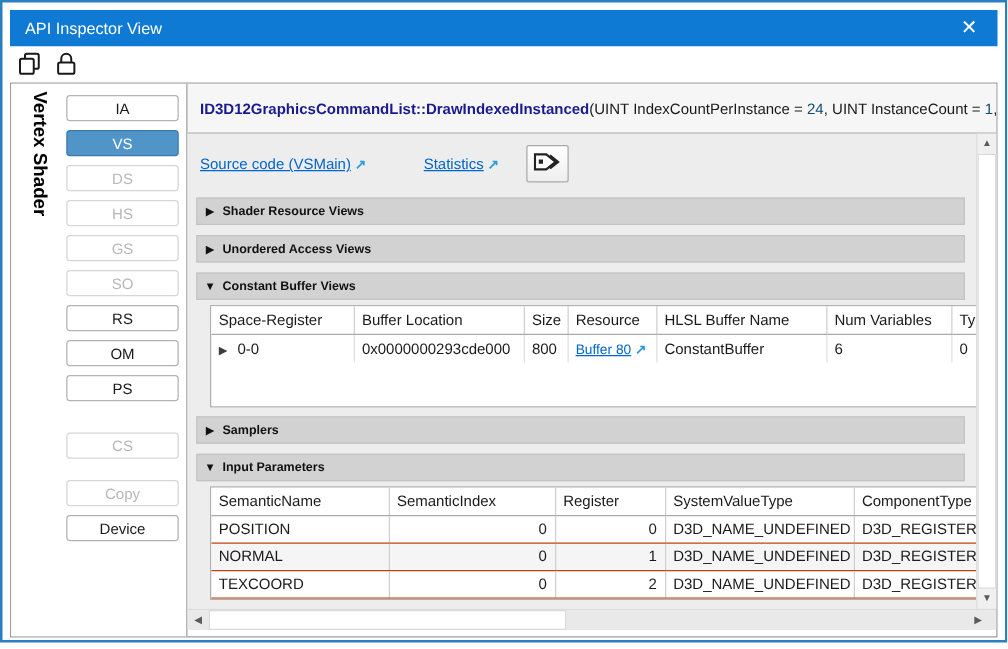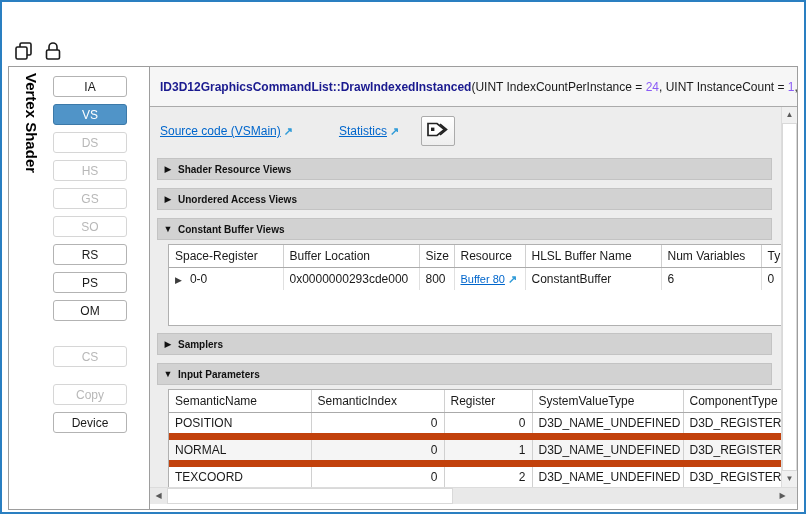--- a/index.html
+++ b/index.html
@@ -28,37 +28,37 @@
     position: absolute; left: 8px; top: 66px; width: 790px; height: 444px;
     border: 1px solid #9d9d9d; background: #fff; display: flex;
   }
   .sidebar { width: 141px; border-right: 1px solid #9d9d9d; position: relative; background: #fff; }
   .stage-label {
     position: absolute; left: 14px; top: 6px;
     writing-mode: vertical-rl; font-weight: bold; font-size: 15px; color: #000;
   }
   .btn-col { position: absolute; left: 44px; top: 9px; width: 90px; }
   .stage-btn {
-    display: block; width: 74px; height: 21px; margin-bottom: 7px;
+    display: block; width: 90px; height: 21px; margin-bottom: 7px;
     background: #fff; border: 1px solid #b3b3b3; border-radius: 3px;
     font-family: "Liberation Sans", sans-serif; font-size: 12px; color: #1a1a1a; text-align: center;
   }
   .stage-btn.selected { background: #5094c8; border-color: #3c79a8; color: #fff; }
   .stage-btn.disabled { color: #b8b8b8; border-color: #d6d6d6; }
   .stage-btn.gap1 { margin-top: 25px; }
   .stage-btn.gap2 { margin-top: 17px; }
   .stage-btn.gap3 { }
   
   .content { flex: 1; display: flex; flex-direction: column; min-width: 0; }
   .api-header {
     height: 40px; background: #f6f6f6; border-bottom: 1px solid #ababab;
     display: flex; align-items: center; padding: 0 10px; white-space: nowrap; overflow: hidden;
   }
   .api-header .method { font-weight: bold; color: #1a1a8f; }
-  .api-header .argval { color: #8b5cf6; }
+  .api-header .argval { color: #0c4a6e; }
   .body { height: 380px; background: #ededed; position: relative; }
   .scroll-content { position: absolute; left: 0; top: 0; right: 16px; bottom: 0; overflow: hidden; }
   
   .links-row { display: flex; align-items: center; height: 44px; padding: 4px 0 0 10px; }
   .link { color: #0066cc; text-decoration: underline; cursor: pointer; font-size: 12px; }
   .ext-ico { color: #2f9bd8; font-size: 11px; font-weight: bold; margin-left: 3px; }
   .link-src { margin-right: 46px; }
   .link-stat { margin-right: 22px; }
   .tag-btn {
     width: 34px; height: 30px; background: linear-gradient(#ffffff,#eeeeee);
@@ -84,41 +84,45 @@
   .inp-table { width: 664px; }
   th {
     font-weight: normal; text-align: left; padding: 3px 6px; background: #fff;
     border-right: 1px solid #d0d0d0; border-bottom: 1px solid #aaaaaa;
     height: 22px; white-space: nowrap; overflow: hidden;
   }
   td {
     padding: 3px 6px; border-right: 1px solid #e0e0e0; height: 23px;
     white-space: nowrap; overflow: hidden;
   }
-  .inp-table td { border-bottom: 7px solid #c2410c; border-right: 1px solid #d0d0d0; height: 22px; }
+  .inp-table td { border-bottom: 1px solid #c2410c; border-right: 1px solid #d0d0d0; height: 22px; }
   .inp-table tr.alt td { background: #f5f5f5; }
   td.num { text-align: right; }
   .row-exp { color: #3c3c3c; font-size: 9px; margin-right: 8px; cursor: pointer; }
   .cell-link { color: #0066cc; text-decoration: underline; font-size: 11px; cursor: pointer; }
   
   .vscroll { position: absolute; right: 0; top: 0; bottom: 0; width: 16px; background: #f0f0f0; border-left: 1px solid #dcdcdc; }
   .vscroll .arr { position: absolute; left: 0; width: 15px; height: 16px; text-align: center; font-size: 8px; color: #5a5a5a; line-height: 16px; cursor: pointer; }
   .vscroll .arr.up { top: 0; } .vscroll .arr.down { bottom: 0; }
   .vscroll .thumb { position: absolute; left: 0; right: 0; top: 16px; bottom: 16px; background: #fff; border: 1px solid #d9d9d9; cursor: pointer; }
   .hscroll { height: 17px; background: #e9e9e9; position: relative; border-top: 1px solid #dcdcdc; }
   .hscroll .arr { position: absolute; top: 0; width: 17px; height: 16px; text-align: center; font-size: 8px; color: #5a5a5a; line-height: 16px; cursor: pointer; }
   .hscroll .arr.left { left: 0; } .hscroll .arr.right { right: 6px; }
   .hscroll .thumb { position: absolute; left: 17px; top: 0; width: 286px; height: 16px; background: #fff; border: 1px solid #d9d9d9; cursor: pointer; }
 </style>
 </head>
 <body>
 
 <div class="window">
   <div class="win-border"></div>
 
+  <div class="titlebar">
+    <span class="title">API Inspector View</span>
+    <span class="close">✕</span>
+  </div>
 
   <div class="toolbar">
     <button class="tool-btn">
       <span>
         <svg width="22" height="22" viewBox="0 0 22 22">
           <rect x="7" y="3" width="11" height="12" rx="1.5" fill="none" stroke="#1a1a1a" stroke-width="1.6"></rect>
           <rect x="3" y="7" width="11" height="12" rx="1.5" fill="#ffffff" stroke="#1a1a1a" stroke-width="1.6"></rect>
         </svg>
       </span>
     </button>
@@ -137,22 +141,22 @@
     <div class="sidebar">
       <div class="stage-label">Vertex Shader</div>
       <div class="btn-col">
         <button class="stage-btn">IA</button>
         <button class="stage-btn selected">VS</button>
         <button class="stage-btn disabled">DS</button>
         <button class="stage-btn disabled">HS</button>
         <button class="stage-btn disabled">GS</button>
         <button class="stage-btn disabled">SO</button>
         <button class="stage-btn">RS</button>
+        <button class="stage-btn">OM</button>
         <button class="stage-btn">PS</button>
-        <button class="stage-btn">OM</button>
         <button class="stage-btn disabled gap1">CS</button>
         <button class="stage-btn disabled gap2">Copy</button>
         <button class="stage-btn gap3">Device</button>
       </div>
     </div>
 
     <div class="content">
       <div class="api-header">
         <span>
           <span class="method">ID3D12GraphicsCommandList::DrawIndexedInstanced</span><span>(UINT IndexCountPerInstance = </span><span class="argval">24</span><span>, UINT InstanceCount = </span><span class="argval">1</span><span>, UINT Sta...</span>

